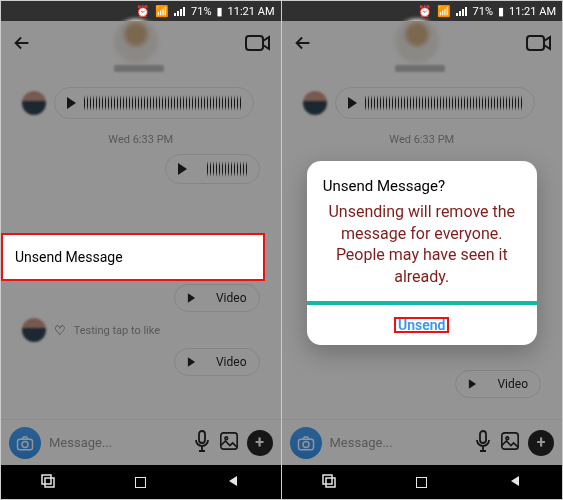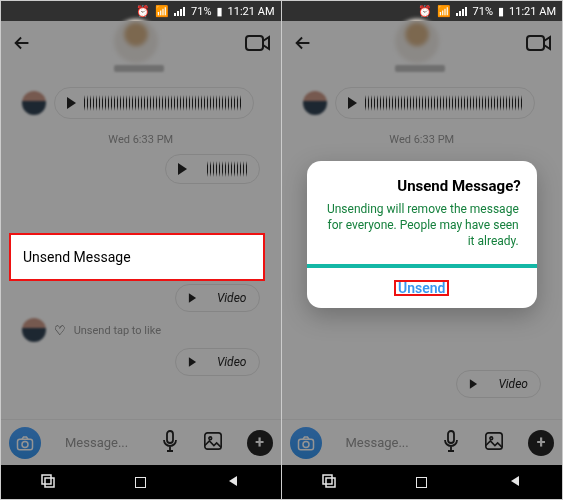--- a/index.html
+++ b/index.html
@@ -26,43 +26,43 @@
 .av-name { width: 50px; height: 7px; background: #c0c0c0; margin: 2px auto 0; border-radius: 2px; filter: blur(1px); }
 
 
 .chat { flex: 1; overflow: hidden; padding: 6px 21px; font-size: 12px; color: #262626; position: relative; }
 .voice-bubble { border: 1px solid #e8e8e8; border-radius: 22px; padding: 7px 12px; display: flex; align-items: center; gap: 8px; width: 200px; margin: 6px 0 6px auto; }
 .voice-bubble.left { margin: 6px auto 6px 0; }
 .play-tri { width: 0; height: 0; border-left: 9px solid #262626; border-top: 6px solid transparent; border-bottom: 6px solid transparent; }
 .wave { flex:1; height: 16px; background-image: linear-gradient(to right, #262626 0, #262626 1px, transparent 1px, transparent 3px); background-size: 3px 100%; -webkit-mask-image: linear-gradient(to bottom, transparent 0, #000 30%, #000 70%, transparent 100%); }
 .wave.short { width: 40px; flex: none; }
 .timestamp { text-align: center; color: #999; font-size: 11px; margin: 8px 0; }
-.pill { border: 1px solid #e6e6e6; border-radius: 18px; padding: 6px 12px; display: inline-flex; align-items: center; gap: 20px; background: #fff; font-style: italic;}
+.pill { border: 1px solid #e6e6e6; border-radius: 18px; padding: 6px 12px; display: inline-flex; align-items: center; gap: 20px; background: #fff;}
 .row-right { text-align: right; margin: 6px 0; }
 .row-left { display: flex; align-items: center; gap: 8px; margin: 6px 0;}
 .av-sm { width: 24px; height: 24px; border-radius: 12px; background: linear-gradient(#c98 40%, #345 40%); filter: blur(1px); flex:none;}
 .text-bubble { border: 1px solid #e6e6e6; border-radius: 18px; padding: 7px 12px; display: inline-block;}
 .heart { font-size: 13px; color:#262626; }
 .dbl { color:#999; font-size:11px; }
 
 
-.composer { height: 46px; border-top: 1px solid #efefef; display: flex; align-items: center; padding: 0 8px; gap: 24px; }
+.composer { height: 46px; border-top: 1px solid #efefef; display: flex; align-items: center; padding: 0 8px; gap: 8px; }
 .cam-btn { width: 32px; height: 32px; border-radius: 16px; display:flex; align-items:center; justify-content:center;}
 .cam-btn.blue { background: linear-gradient(180deg,#4aa3ff,#3897f0); }
 .msg-input { flex:1; font-size: 13px; color:#999; }
 .plus-btn { width: 26px; height: 26px; border-radius:13px; background:#262626; color:#fff; display:flex; align-items:center; justify-content:center; font-size:16px; font-weight:700;}
 
 
 .dim { position:absolute; inset:0; background: rgba(0,0,0,0.42); }
-.action-sheet { position:absolute; left:8px; right:16px; top:232px; background:#fff; border:2px solid #e11; padding:2px; }
+.action-sheet { position:absolute; left:0; right:16px; top:232px; background:#fff; border:2px solid #e11; padding:2px; }
 .action-sheet-inner { padding: 12px 10px; font-size:14px; text-align:left; }
 
 .dialog { position:absolute; left:50%; transform:translateX(-50%); top:160px; width: 230px; background:#fff; border-radius:14px; box-shadow: 0 8px 24px rgba(0,0,0,.25); overflow:hidden;}
-.dialog .dlg-title { text-align:right; font-weight:700; font-size:15px; padding: 16px 16px 6px;}
-.dialog .dlg-body { text-align:right; color:#15803d; font-size:12px; padding: 0 18px 14px; line-height:1.35;}
+.dialog .dlg-title { text-align:left; font-weight:400; font-size:15px; padding: 16px 16px 6px;}
+.dialog .dlg-body { text-align:center; color:#7f1d1d; font-size:16px; padding: 0 18px 14px; line-height:1.35;}
 .dialog .dlg-btn { border-top:4px solid #14b8a6; text-align:center; padding: 12px 0; font-size:14px;}
 .dialog .dlg-btn.primary { color:#3897f0; font-weight:600;}
 .hl { outline: 2px solid #e11; outline-offset: -2px; display:inline-block; padding:0 4px;}
 
 
 .navbar { height: 34px; background:#000; display:flex; align-items:center; justify-content:space-around;}
 .navbar .nb { color:#fff; opacity:.9; }
 .nb.sq { width:11px; height:11px; border:1.5px solid #fff;}
 </style>
 </head>
@@ -120,21 +120,21 @@
       </div>
       <div class="row-right">
         <span class="pill">
           <span class="play-tri" style="transform:scale(.8)"></span>
           <span>Video</span>
         </span>
       </div>
       <div class="row-left" style="margin-top:2px">
         <div class="av-sm"></div>
         <span class="heart">♡</span>
-        <span class="dbl">Unsend tap to like</span>
+        <span class="dbl">Testing tap to like</span>
       </div>
       <div class="row-right">
         <span class="pill">
           <span class="play-tri" style="transform:scale(.8)"></span>
           <span>Video</span>
         </span>
       </div>
     </div>
 
     <div class="composer">

